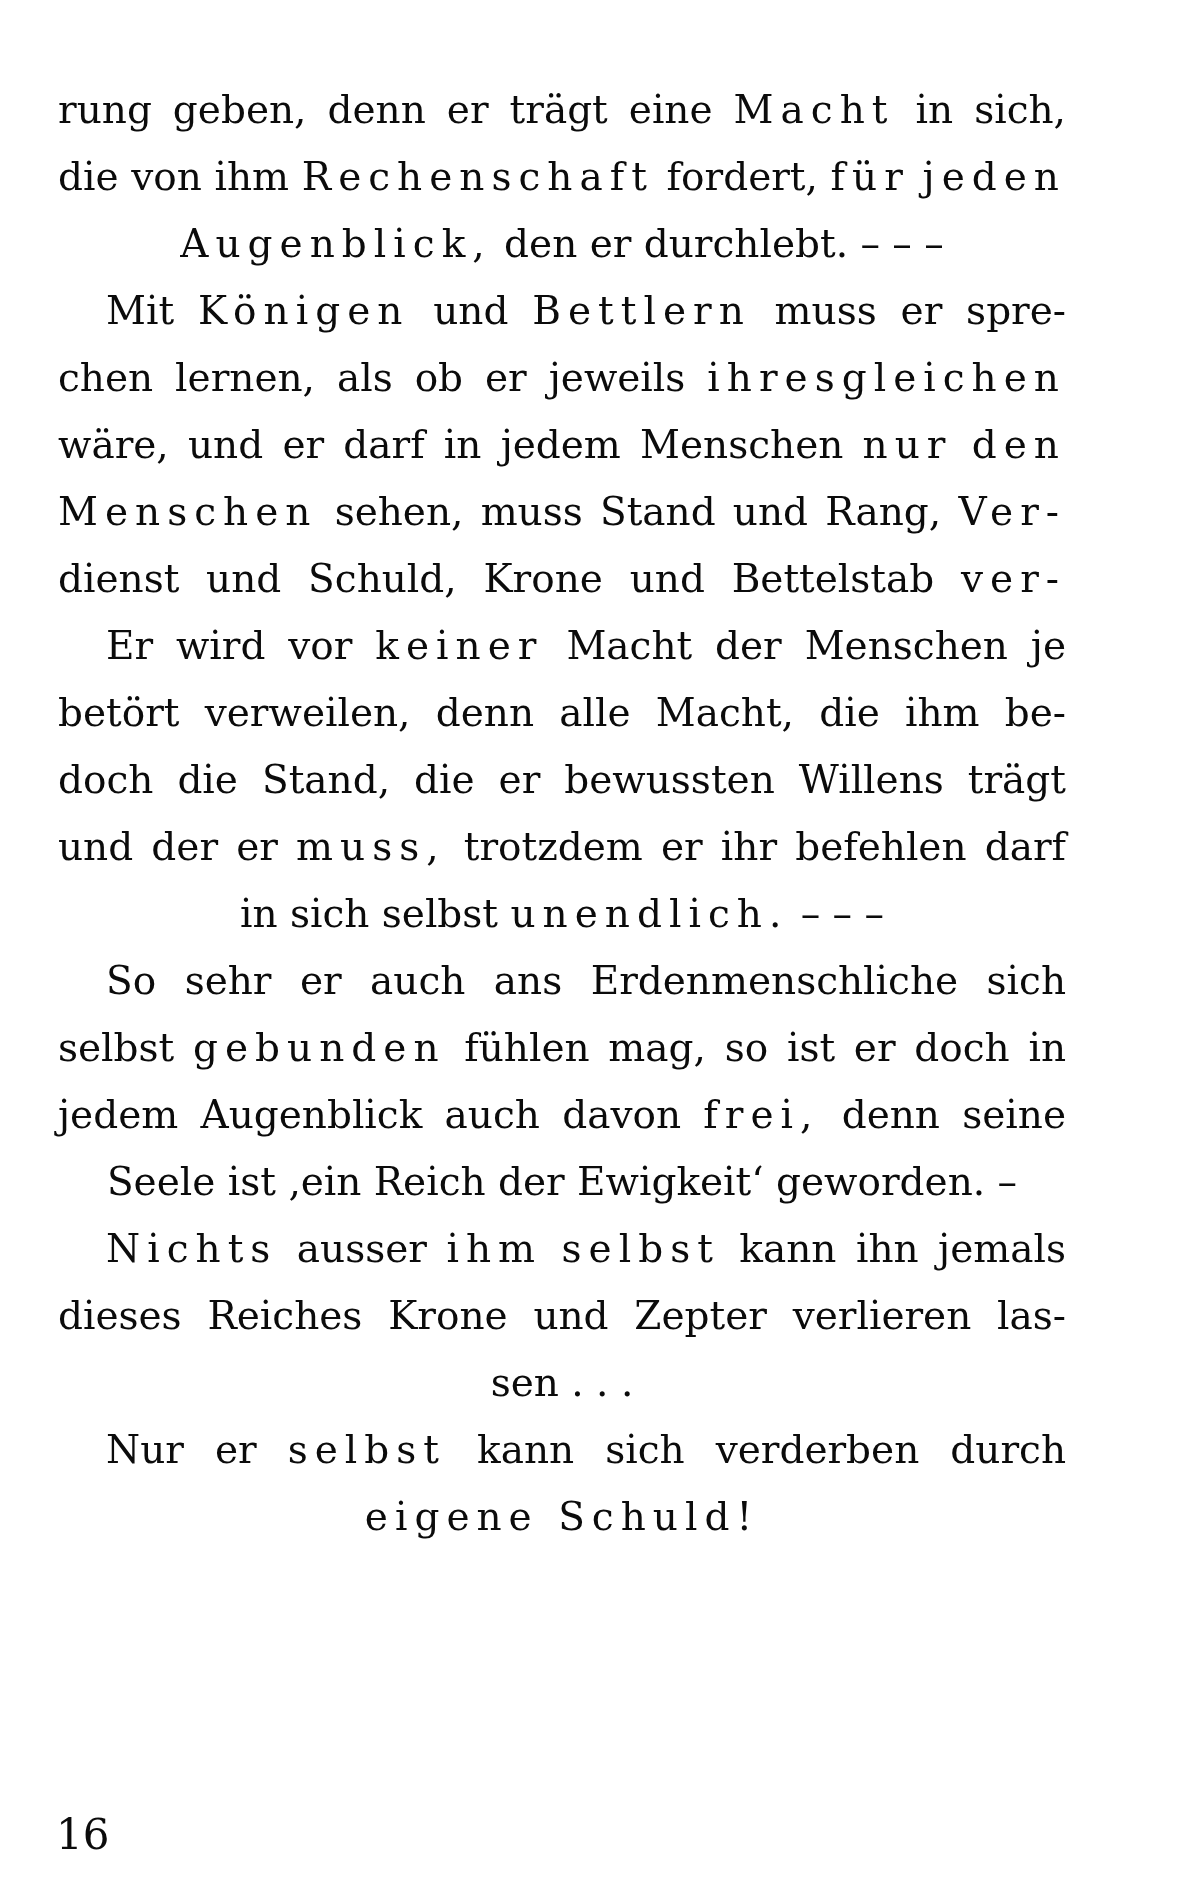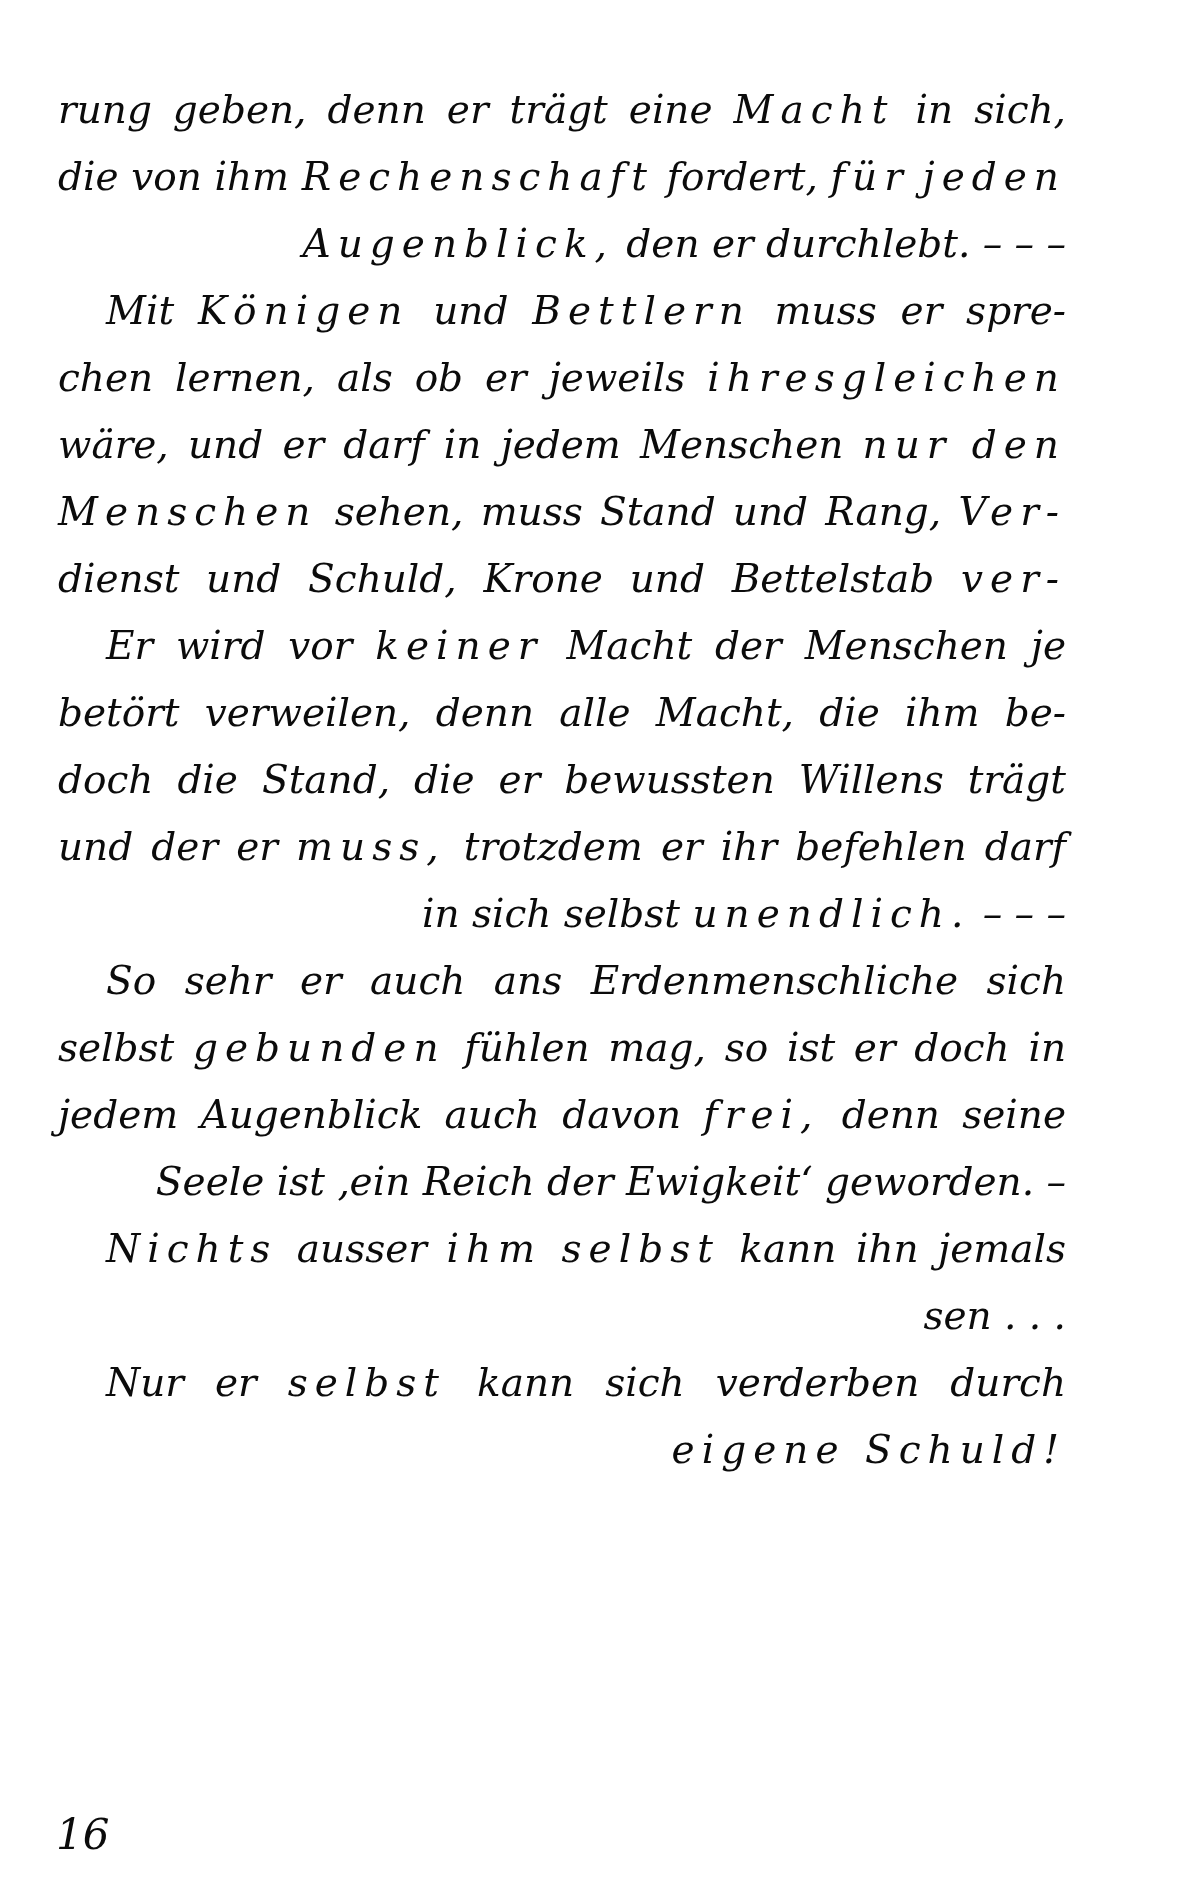--- a/index.html
+++ b/index.html
@@ -8,34 +8,33 @@
     background: #ffffff;
   }
   .page {
     position: relative;
     width: 1200px;
     height: 1900px;
     background: #ffffff;
     color: #0b0b0b;
     font-family: "DejaVu Serif", serif;
     overflow: hidden;
-    font-style: italic;
   }
   .text-block {
     position: absolute;
     left: 58px;
     top: 76px;
     width: 1008px;
   }
   .line {
     height: 67px;
     line-height: 67px;
     font-size: 39px;
     white-space: normal;
-    text-align: right;
+    text-align: center;
   }
   .line.j {
     text-align: justify;
     text-align-last: justify;
     -moz-text-align-last: justify;
   }
   .line.indent {
     text-indent: 48px;
   }
   .sp {
@@ -66,18 +65,19 @@
       <div class="line j indent"><span>Er wird vor </span><span class="sp">keiner</span><span> Macht der Menschen je</span></div>
       <div class="line j"><span>betört verweilen, denn alle Macht, die ihm be-</span></div>
       <div class="line j"><span>doch die Stand, die er bewussten Willens trägt</span></div>
       <div class="line j"><span>und der er </span><span class="sp">muss,</span><span> trotzdem er ihr befehlen darf</span></div>
       <div class="line"><span>in sich selbst </span><span class="sp">unendlich.</span><span> – – –</span></div>
       <div class="line j indent"><span>So sehr er auch ans Erdenmenschliche sich</span></div>
       <div class="line j"><span>selbst </span><span class="sp">gebunden</span><span> fühlen mag, so ist er doch in</span></div>
       <div class="line j"><span>jedem Augenblick auch davon </span><span class="sp">frei,</span><span> denn seine</span></div>
       <div class="line"><span>Seele ist ‚ein Reich der Ewigkeit‘ geworden. –</span></div>
       <div class="line j indent"><span class="sp">Nichts</span><span> ausser </span><span class="sp">ihm</span><span> </span><span class="sp">selbst</span><span> kann ihn jemals</span></div>
+      <div class="line j"><span>dieses Reiches Krone und Zepter verlieren las-</span></div>
       <div class="line"><span>sen . . .</span></div>
       <div class="line j indent"><span>Nur er </span><span class="sp">selbst</span><span> kann sich verderben durch</span></div>
       <div class="line"><span class="sp">eigene Schuld!</span></div>
     </div>
   <div class="page-number">16</div>
 </div>
 
 </body></html>

